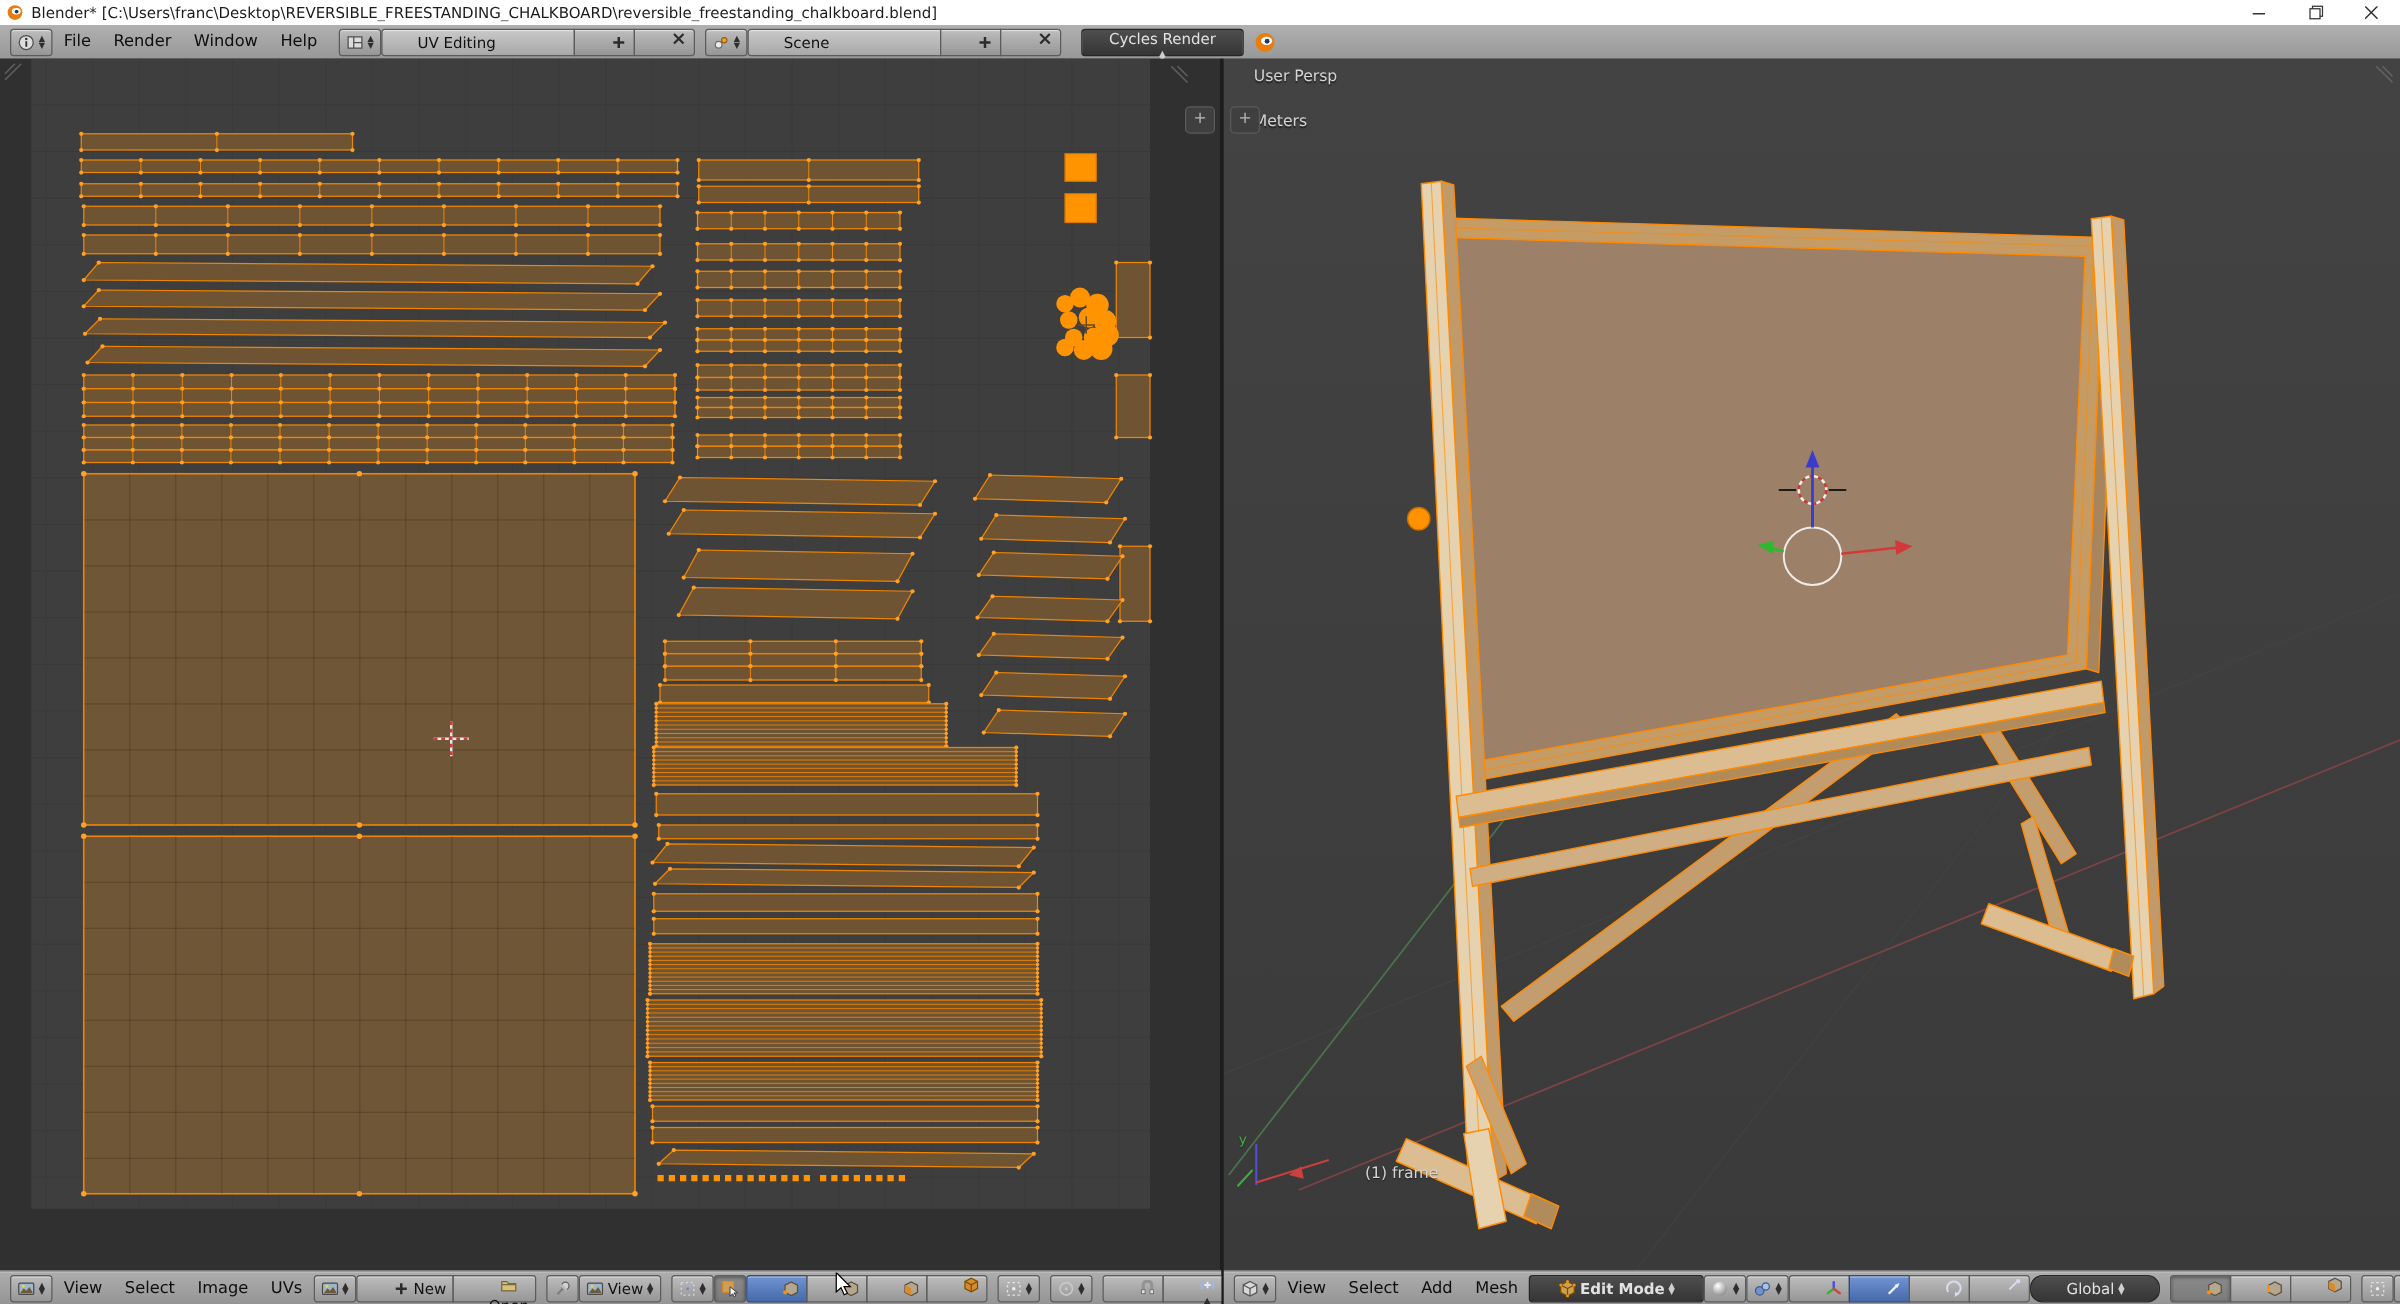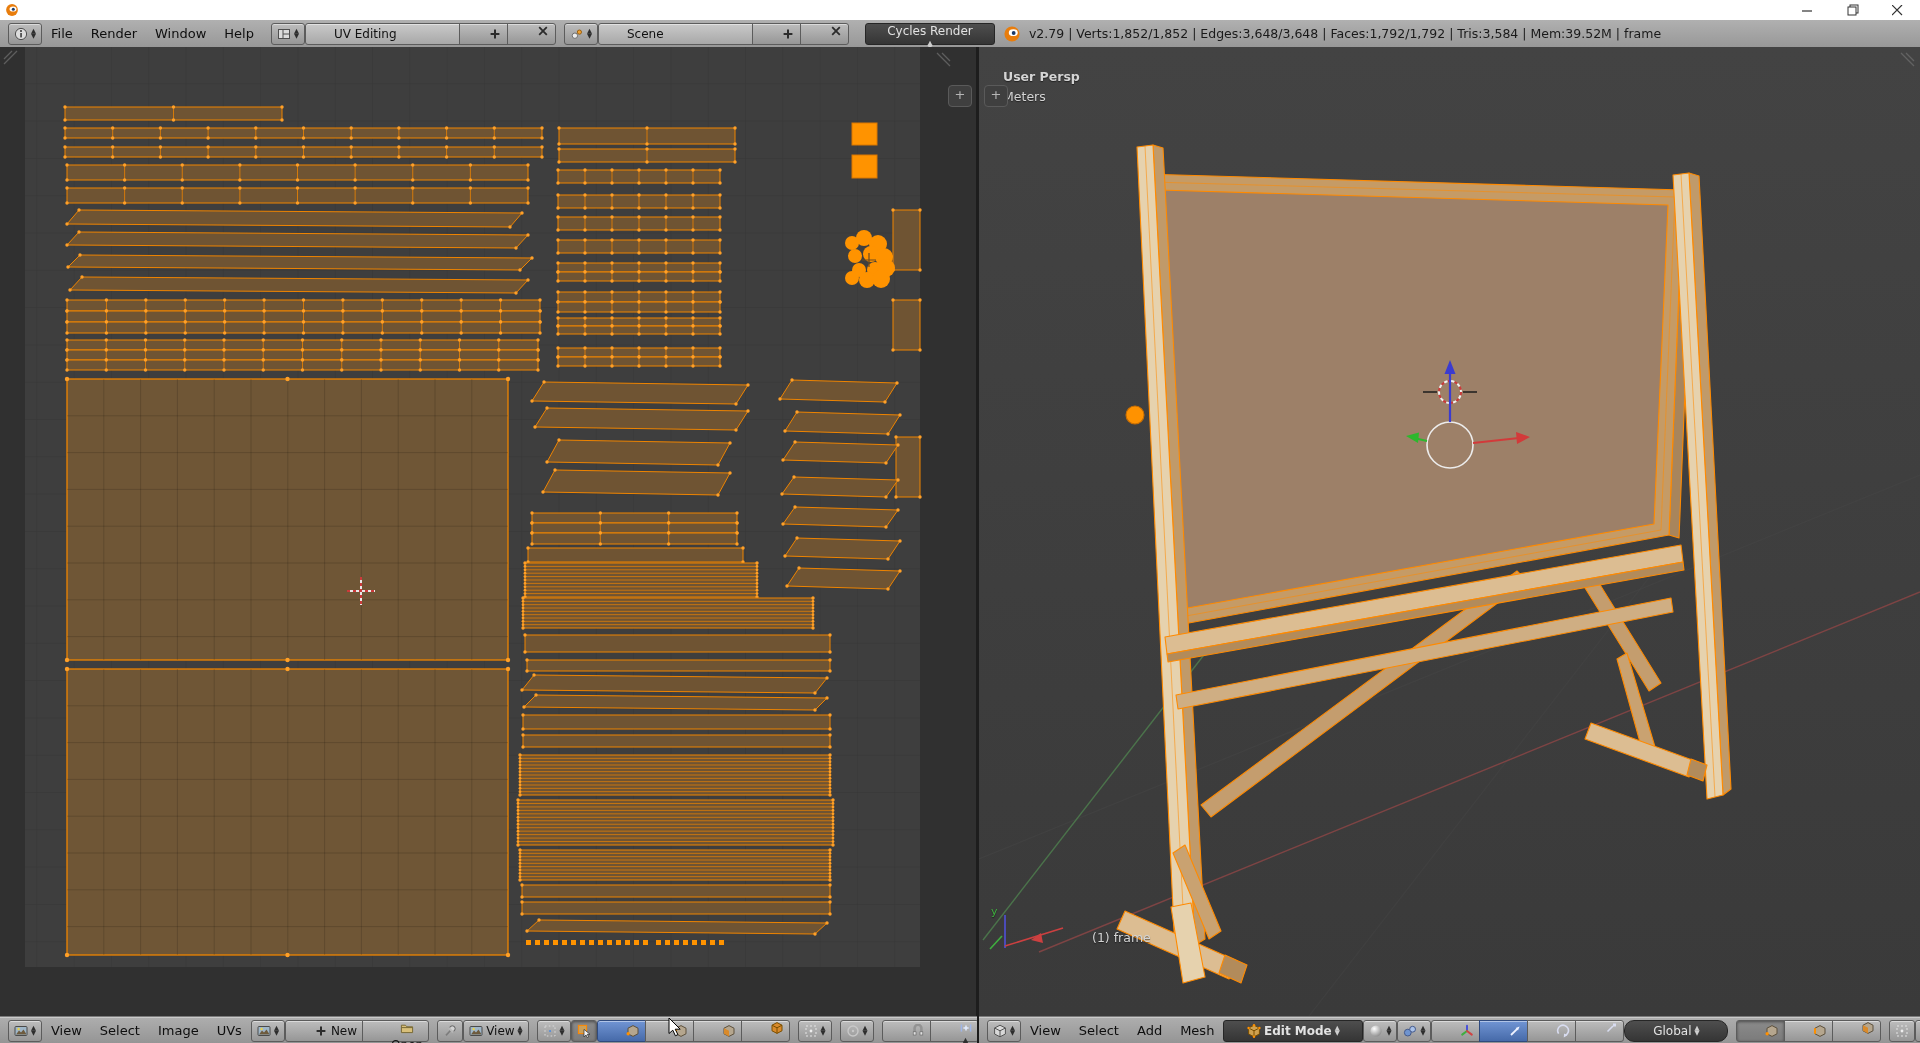--- a/index.html
+++ b/index.html
@@ -187,20 +187,21 @@
 </svg>
 
 <div class="window">
 
   <div class="titlebar">
     <span class="appicon">
         <svg class="ic" width="13" height="13">
           <use href="#i-blogo"></use>
         </svg>
       </span>
+    <span class="ttl">Blender* [C:\Users\franc\Desktop\REVERSIBLE_FREESTANDING_CHALKBOARD\reversible_freestanding_chalkboard.blend]</span>
     <div class="wincontrols">
       <div class="winbtn">
           <svg width="11" height="11">
             <path d="M0 6 H10" stroke="#333" stroke-width="1.2"></path>
           </svg>
         </div>
       <div class="winbtn">
           <svg width="12" height="12">
             <rect x="3" y="1" width="8" height="8" fill="none" stroke="#333"></rect>
             <rect x="1" y="3" width="8" height="8" fill="#fff" stroke="#333"></rect>
@@ -276,21 +277,20 @@
       <span>Cycles Render</span>
       <span class="updn">▲<br>▼</span>
     </span>
     <span class="sp"></span>
     <span style="display:flex;">
         <svg width="18" height="18">
           <use href="#i-blogo"></use>
         </svg>
       </span>
     <span class="sp"></span>
-    <span style="font-size:12.5px;color:#1a1a1a;white-space:nowrap;">v2.79 | Verts:1,852/1,852 | Edges:3,648/3,648 | Faces:1,792/1,792 | Tris:3,584 | Mem:39.52M | frame</span>
   </div>
 
   <div class="uv-pane">
     <svg id="uv-svg" width="976" height="969">
       <defs>
         <pattern id="gp" width="37.3" height="37.3" patternUnits="userSpaceOnUse">
           <path d="M37.3 0 V37.3 H0" fill="none" stroke="#363636" stroke-width="1"></path>
         </pattern>
       </defs>
       <rect x="0" y="0" width="976" height="969" fill="#303030"></rect>
@@ -1410,21 +1410,21 @@
         <polygon points="427,389 440,385.5 439,396" fill="#2db82d"></polygon>
       </g>
 
       <g stroke-width="1.6">
         <path d="M26 868 V901" stroke="#5050d8"></path>
         <path d="M26 899 L84 881" stroke="#cc4040"></path>
         <polygon points="52,893 62,886 64,896" fill="#cc4040"></polygon>
         <path d="M23 889 L11 902" stroke="#3fae3f"></path>
       </g>
     </svg>
-    <div class="overlay-text" style="left:24px;top:22px;font-weight:bold;">User Persp</div>
+    <div class="overlay-text" style="left:24px;top:6px;">User Persp</div>
     <div class="overlay-text" style="left:24px;top:42px;">Meters</div>
     <div class="overlay-text" style="left:77px;top:883px;margin-left:36px;">(1) frame</div>
     <div class="overlay-text" style="left:12px;top:858px;color:#3fae3f;font-size:11px;">y</div>
     <div class="plusbtn" style="left:5px;top:38px;">+</div>
     <div class="hatch" style="left:921px;top:4px;">
       <svg width="16" height="16">
           <path d="M6 2 L14 10 M1 2 L14 15" stroke="#6a6a6a" stroke-width="1.3" fill="none"></path>
         </svg>
     </div>
   </div>

